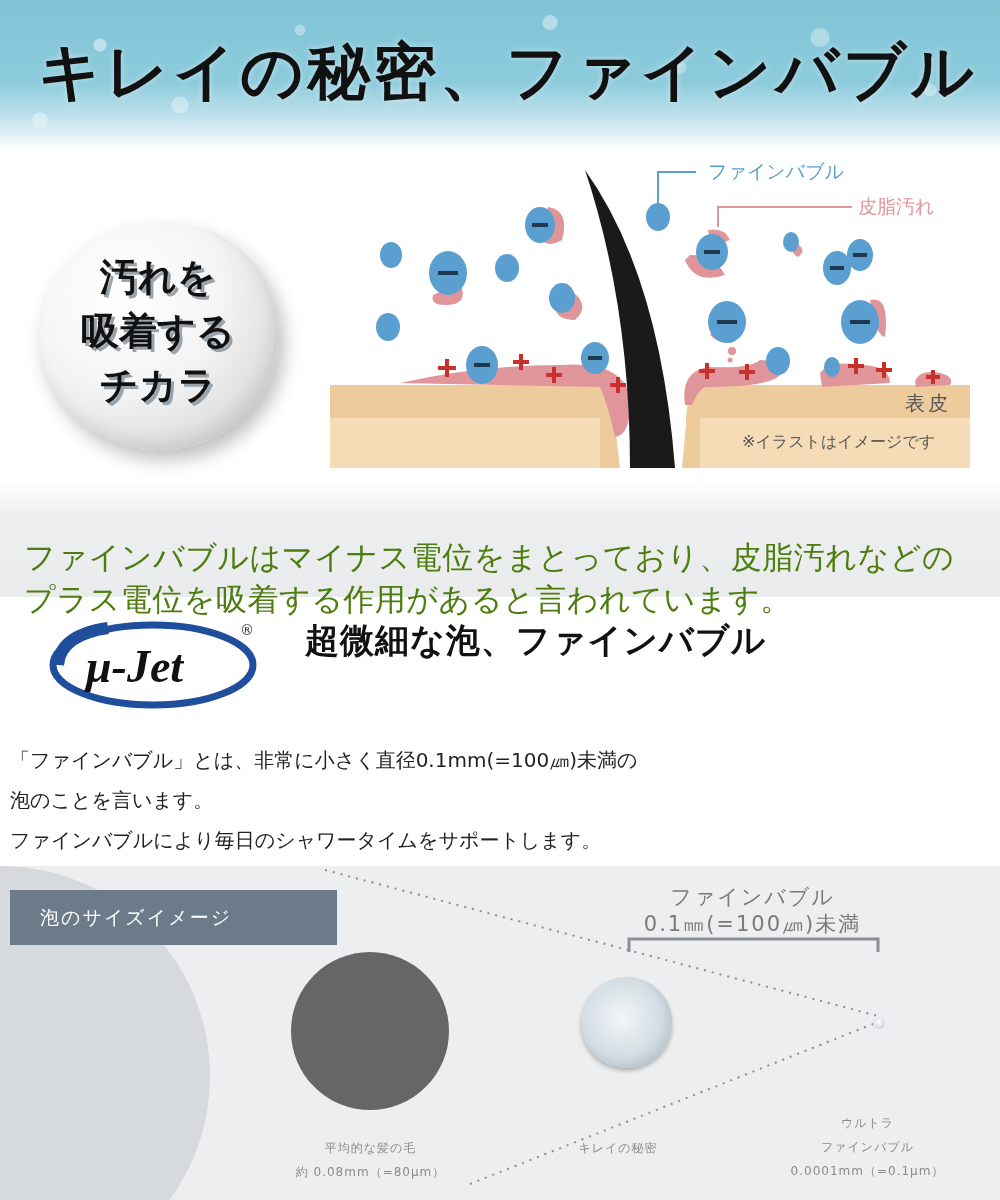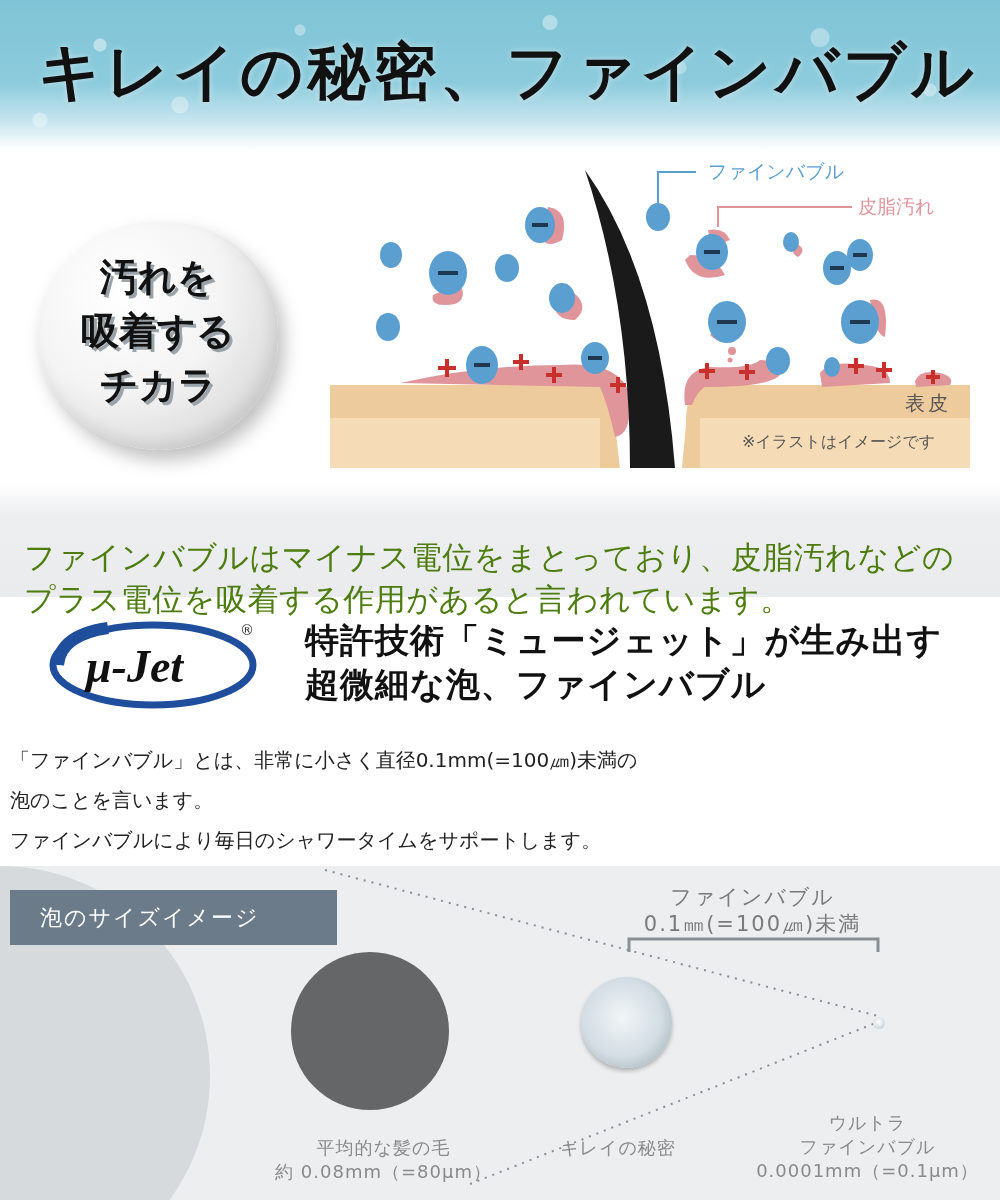--- a/index.html
+++ b/index.html
@@ -75,21 +75,21 @@
     position: absolute; left: 0; top: 866px; width: 1000px; height: 334px;
     background: #eceeef; overflow: hidden;
   }
   .pore-circle {
     position: absolute; left: -210px; top: 0px; width: 420px; height: 420px; border-radius: 50%;
     background: #d6dadd;
   }
   .size-label-box {
     position: absolute; left: 10px; top: 890px; width: 327px; height: 55px;
     background: #6b7b8a; color: #ffffff;
-    font-size: 22px; line-height: 55px; padding-left: 30px; letter-spacing: 2px;
+    font-size: 19px; line-height: 55px; padding-left: 30px; letter-spacing: 2px;
   }
   .hair-circle {
     position: absolute; left: 291px; top: 952px; width: 158px; height: 158px; border-radius: 50%;
     background: #646668;
   }
   .micro-bubble {
     position: absolute; left: 581px; top: 977px; width: 91px; height: 91px; border-radius: 50%;
     background: radial-gradient(circle at 45% 45%, #f2f5f7 0%, #d3dde3 55%, #a9b6be 85%, #7d8a92 100%);
     box-shadow: 0 3px 4px rgba(0,0,0,0.25);
   }
@@ -98,21 +98,21 @@
     background: radial-gradient(circle at 45% 40%, #ffffff 0%, #cfd8de 70%, #8e9aa2 100%);
   }
   .size-svg { position: absolute; left: 0; top: 866px; width: 1000px; height: 334px; }
   .fine-label {
     position: absolute; left: 630px; top: 884px; width: 245px; text-align: center;
     color: #7a7a7a; font-size: 21px; line-height: 27px; letter-spacing: 2px;
   }
   .fine-label span { display: block; white-space: nowrap; }
   .cap {
     position: absolute; text-align: center; color: #8a8a8a;
-    font-size: 18px; line-height: 24px; letter-spacing: 1px; white-space: nowrap;
+    font-size: 12px; line-height: 24px; letter-spacing: 1px; white-space: nowrap;
   }
   .cap span { display: block; }
 </style>
 </head>
 <body>
 
 <div class="hero"></div>
 <div class="hero-title">キレイの秘密、ファインバブル</div>
 
 <div class="power-bubble"></div>
@@ -231,21 +231,20 @@
 </div>
 
 <svg class="logo" viewBox="0 0 215 90">
   <ellipse cx="105" cy="45" rx="100" ry="40" fill="none" stroke="#1f4e9c" stroke-width="7"></ellipse>
   <path d="M10 45 Q12 15 60 8" fill="none" stroke="#1f4e9c" stroke-width="12"></path>
   <text x="38" y="62" font-family="Liberation Serif, serif" font-style="italic" font-weight="bold" font-size="46" fill="#111">μ-Jet</text>
 </svg>
 <div class="logo-reg">®</div>
 
 <div class="jet-headline">
-  <span>特許技術「ミュージェット」が生み出す</span>
   <span>超微細な泡、ファインバブル</span>
 </div>
 
 <div class="desc">
   <span>「ファインバブル」とは、非常に小さく直径0.1mm(=100㎛)未満の</span>
   <span>泡のことを言います。</span>
   <span>ファインバブルにより毎日のシャワータイムをサポートします。</span>
 </div>
 
 <div class="size-panel">
@@ -261,21 +260,21 @@
   <span>ファインバブル</span>
   <span>0.1㎜(=100㎛)未満</span>
 </div>
 
 <div class="hair-circle"></div>
 <div class="micro-bubble"></div>
 <div class="ultra-bubble"></div>
 
 <div class="cap" style="left:30px; top:1136px; width:205px;">
 </div>
-<div class="cap" style="left:258px; top:1136px; width:225px;margin-left:13px;">
+<div class="cap" style="left:258px; top:1136px; width:225px;">
   <span>平均的な髪の毛</span>
   <span>約 0.08mm（=80μm）</span>
 </div>
 <div class="cap" style="left:518px; top:1136px; width:200px;">
   <span>キレイの秘密</span>
 </div>
 <div class="cap" style="left:750px; top:1111px; width:235px;">
   <span>ウルトラ</span>
   <span>ファインバブル</span>
   <span>0.0001mm（=0.1μm）</span>

